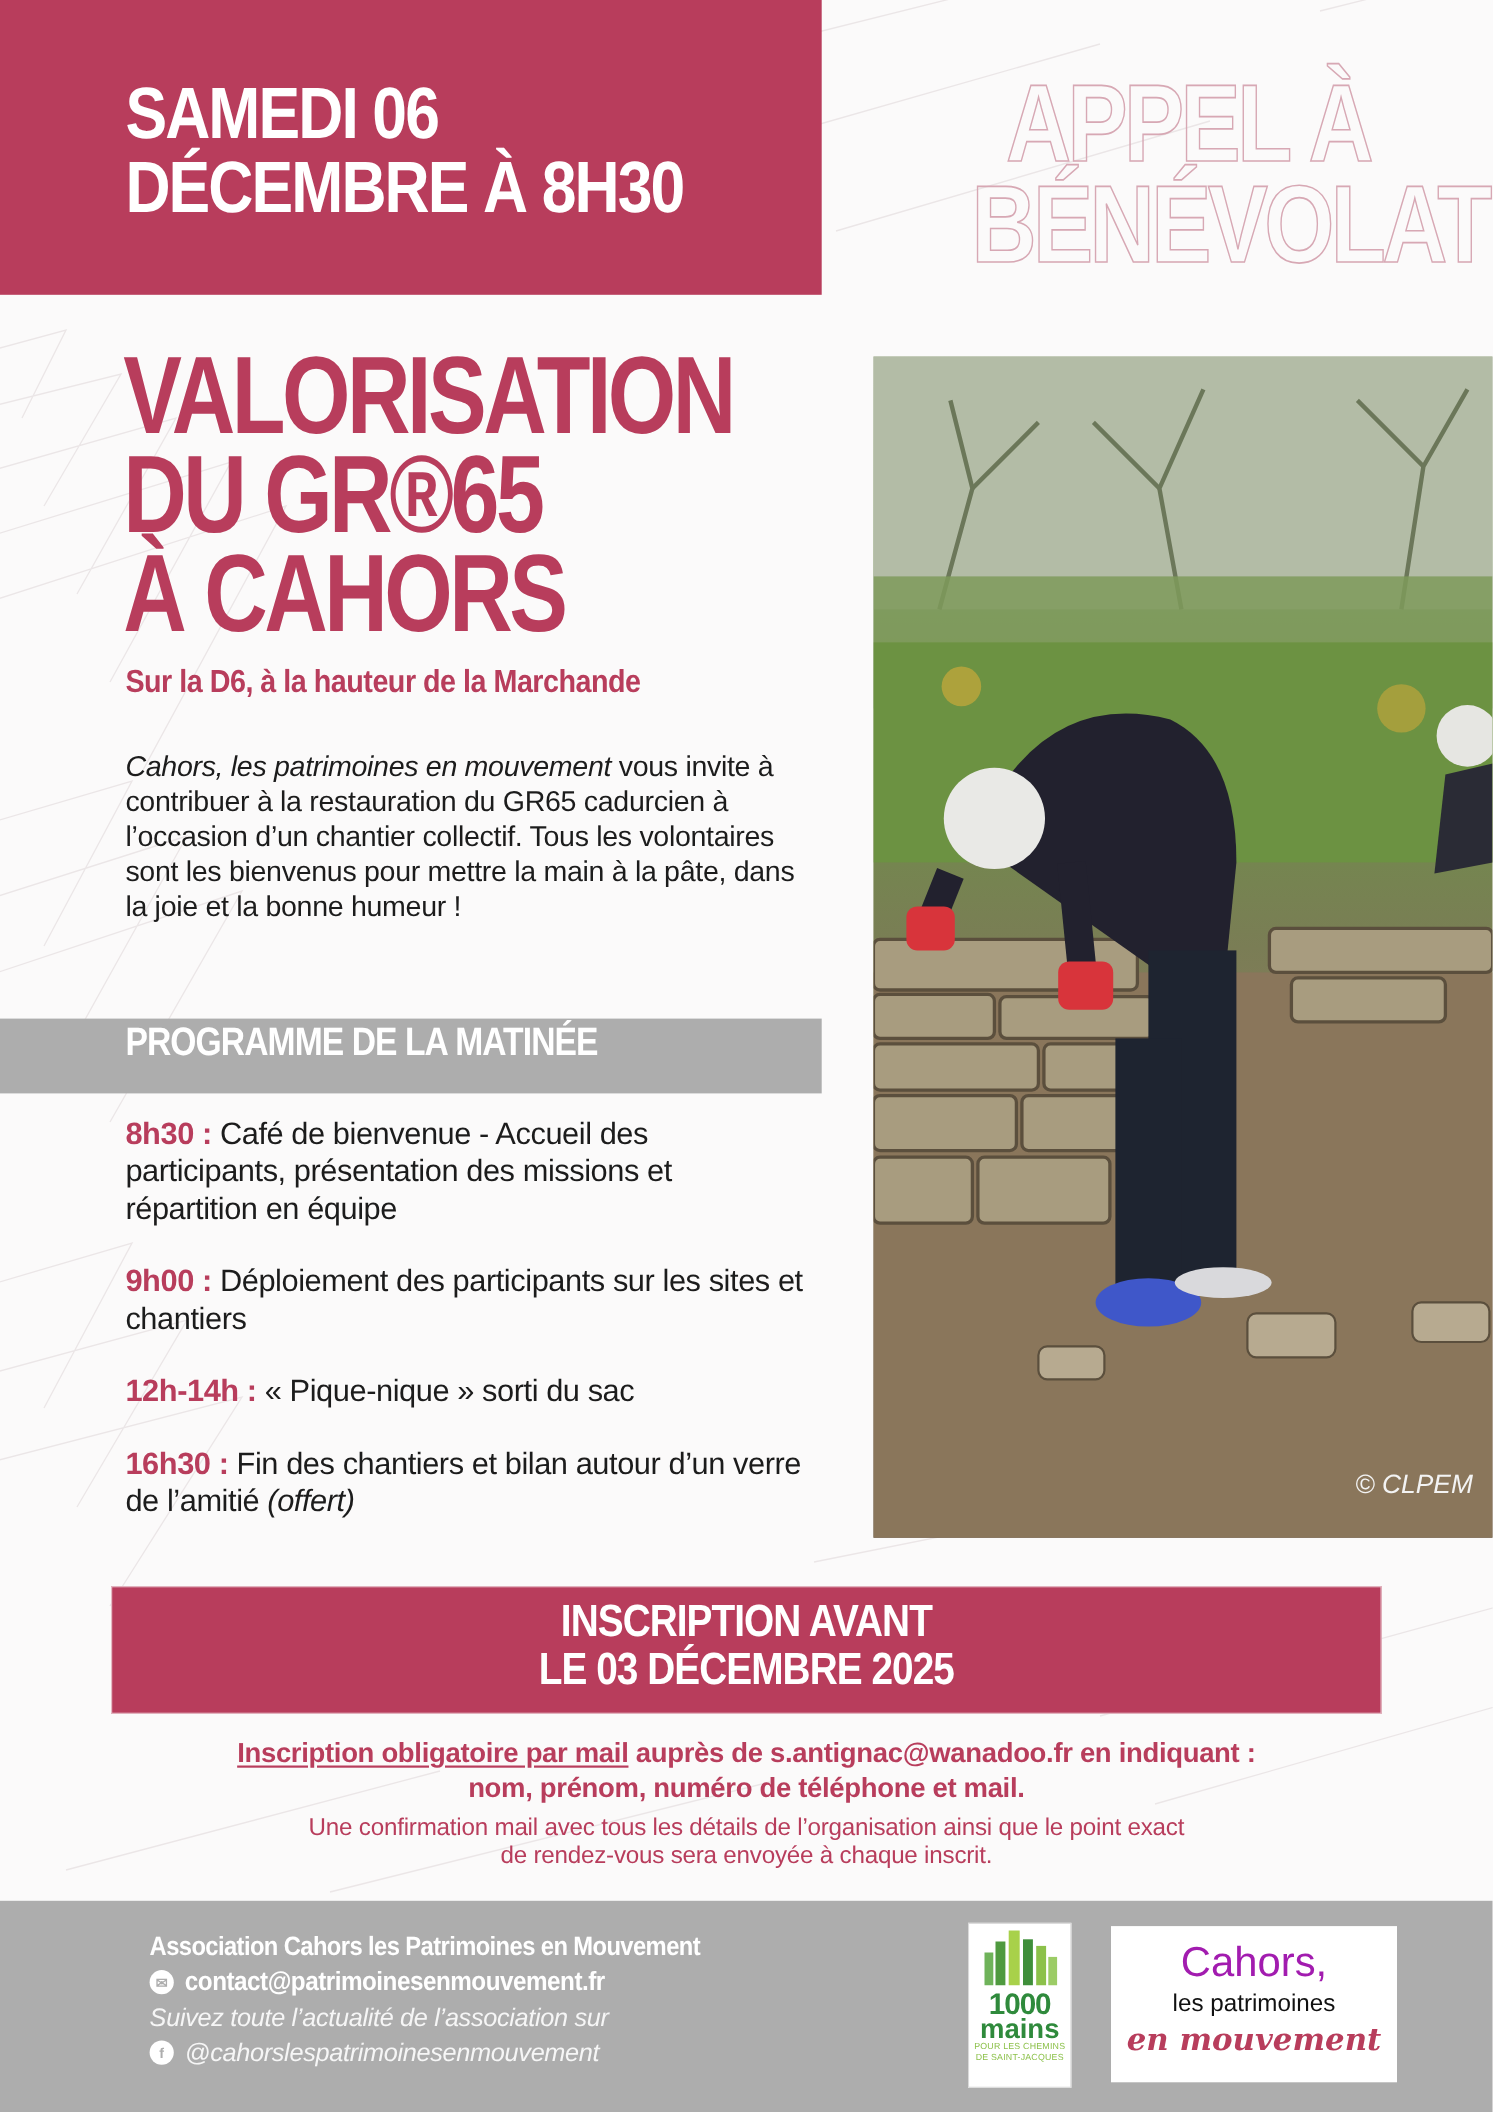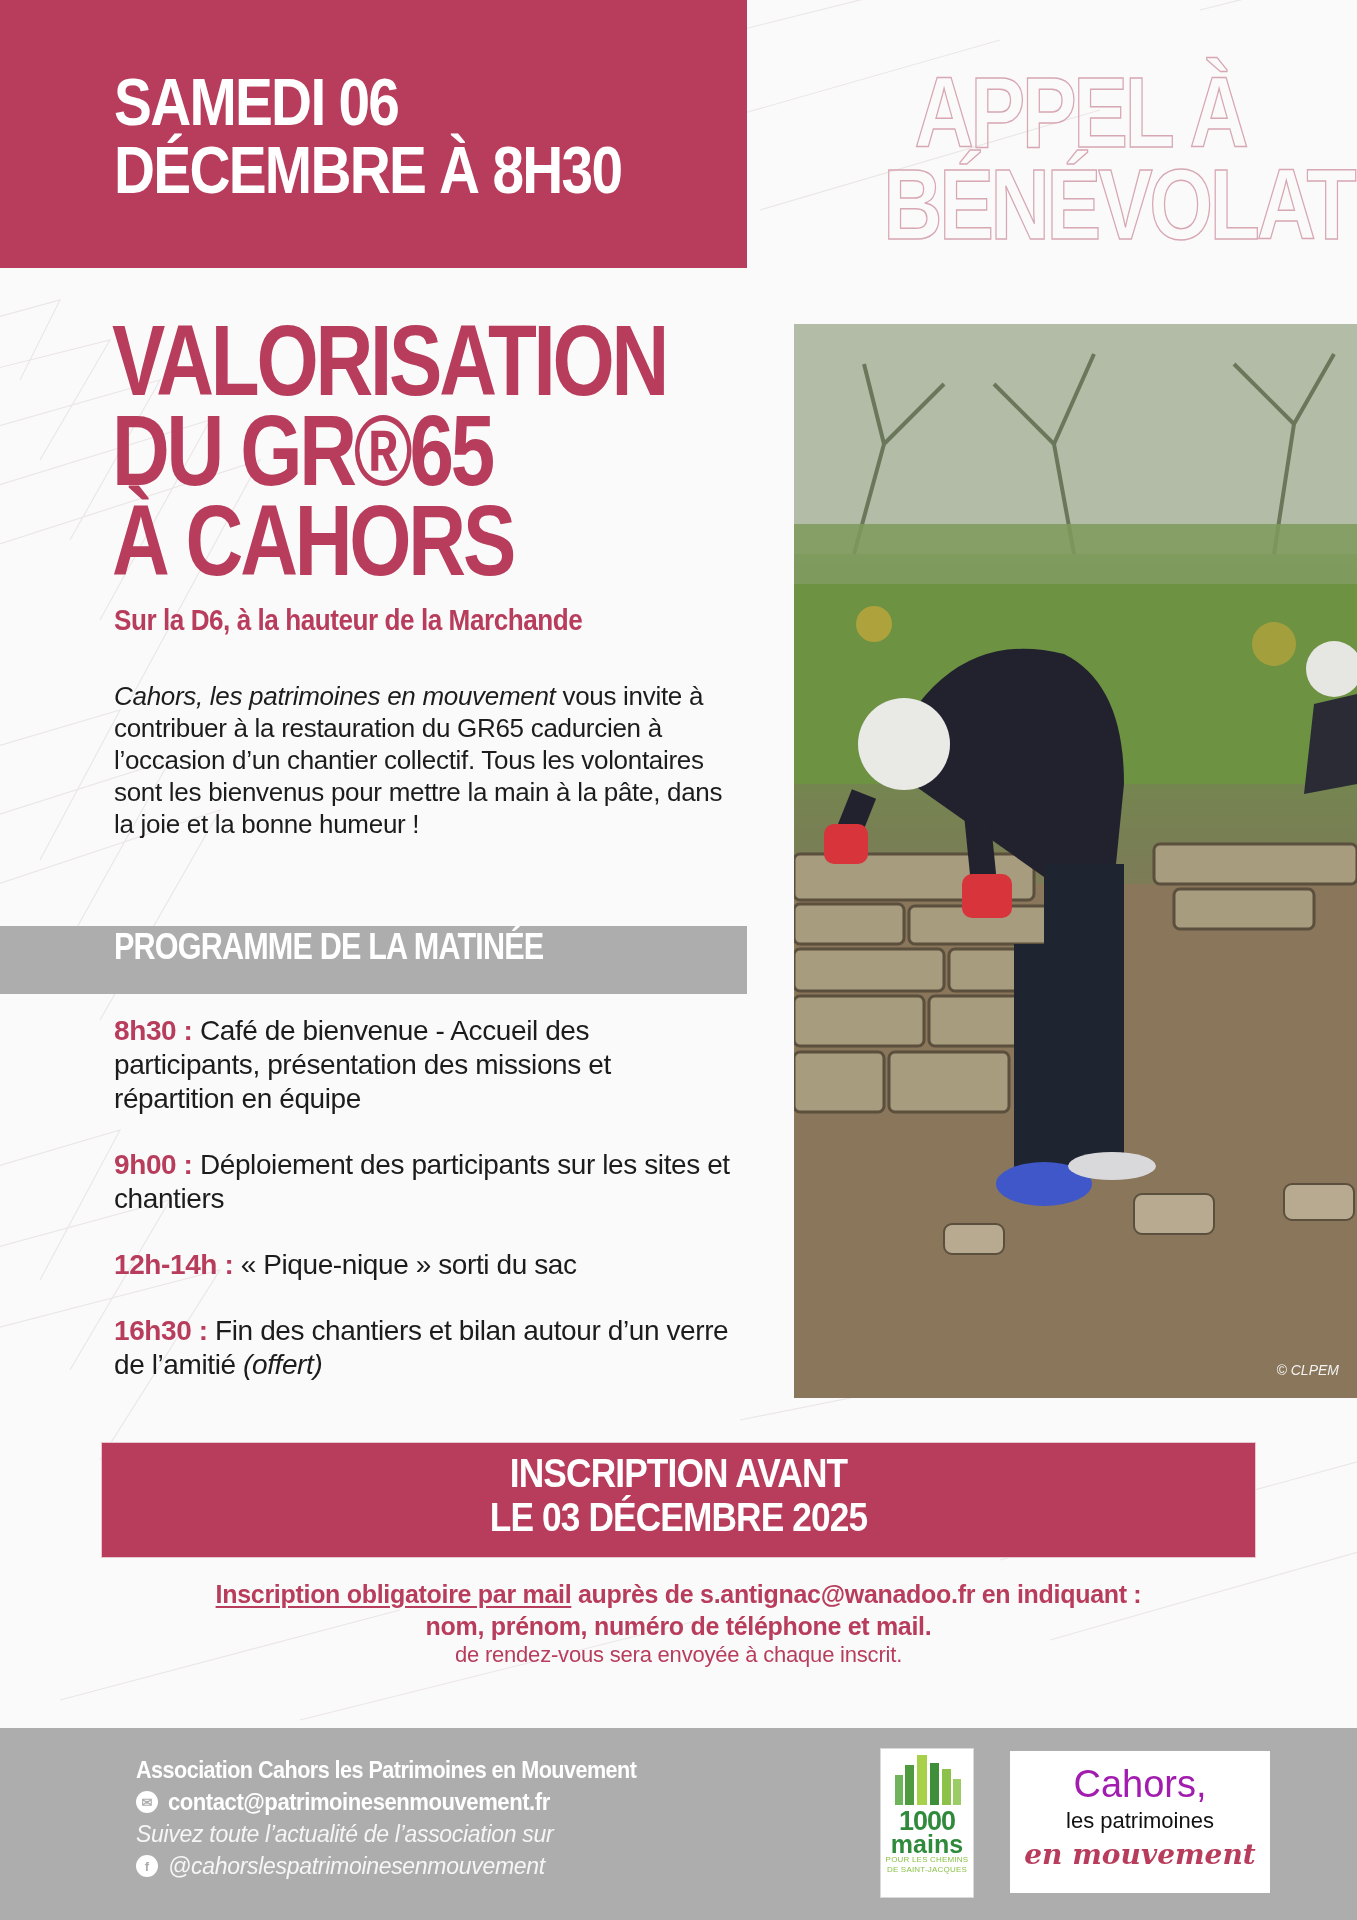--- a/index.html
+++ b/index.html
@@ -121,22 +121,22 @@
   .prog-item em { font-style: italic; }
 
   
   .photo {
     left: 794px; top: 324px; width: 563px; height: 1074px;
     overflow: hidden;
     background: linear-gradient(180deg, #a9b49a 0%, #8fa37a 18%, #6f8e4a 35%, #7a7d55 50%, #8b7a5e 62%, #7b6a52 78%, #6d5a44 100%);
   }
   .photo svg { display: block; }
   .photo-credit {
-    position: absolute; right: 18px; bottom: 20px;
-    color: #f3f3f3; font-style: italic; font-size: 14px;
+    position: absolute; right: 18px; bottom: 34px;
+    color: #f3f3f3; font-style: italic; font-size: 24px;
   }
 
   
   .inscr-banner {
     left: 101px; top: 1442px; width: 1155px; height: 116px;
     background: #b83d5c;
     text-align: center;
     padding-top: 8px;
     border: 1px solid #e8c7cf;
   }
@@ -319,20 +319,21 @@
 </div>
 
 <div class="layer inscr-banner">
   <span class="inscr-line">INSCRIPTION AVANT</span>
   <span class="inscr-line">LE 03 DÉCEMBRE 2025</span>
 </div>
 
 <div class="layer inscr-info">
   <p class="strong-line"><span class="underline">Inscription obligatoire par mail</span><span> auprès de s.antignac@wanadoo.fr en indiquant :</span></p>
   <p class="strong-line">nom, prénom, numéro de téléphone et mail.</p>
+  <p class="light-line">Une confirmation mail avec tous les détails de l’organisation ainsi que le point exact</p>
   <p class="light-line" style="margin-top:0">de rendez-vous sera envoyée à chaque inscrit.</p>
 </div>
 
 <div class="layer footer">
   <div class="footer-text">
     <div class="footer-org">Association Cahors les Patrimoines en Mouvement</div>
     <div class="footer-row">
       <span class="icon-circle">✉</span>
       <span class="footer-email">contact@patrimoinesenmouvement.fr</span>
     </div>

